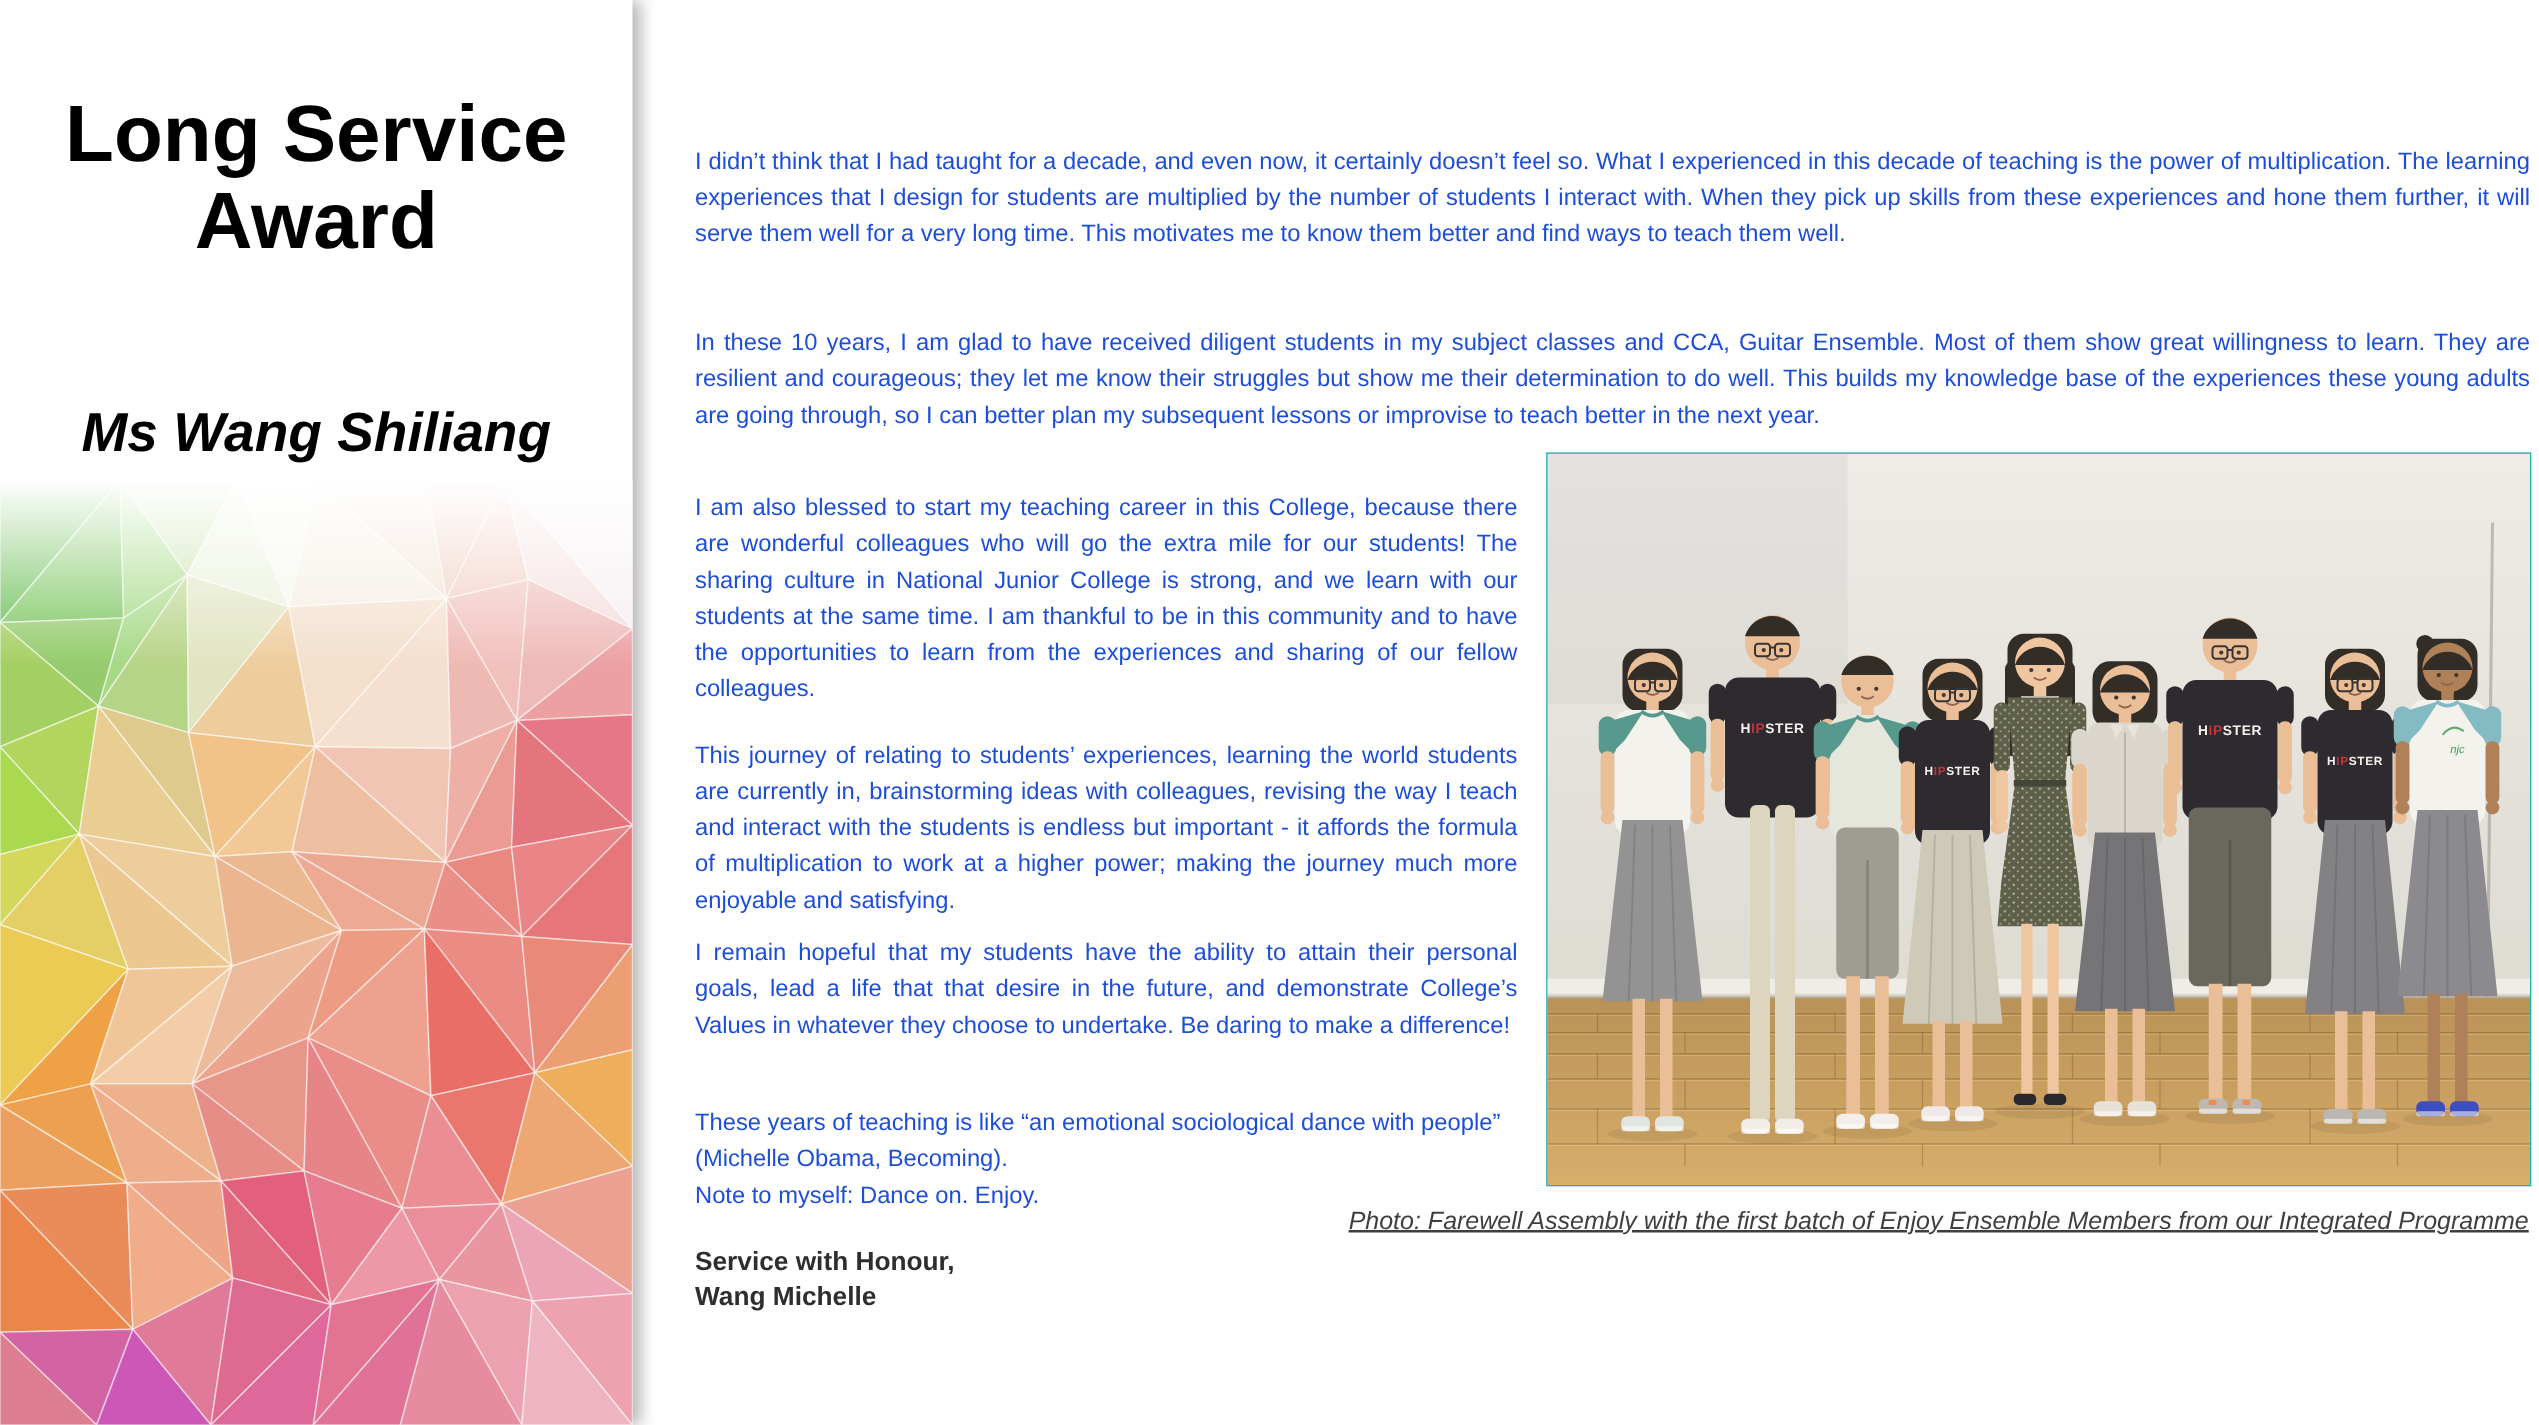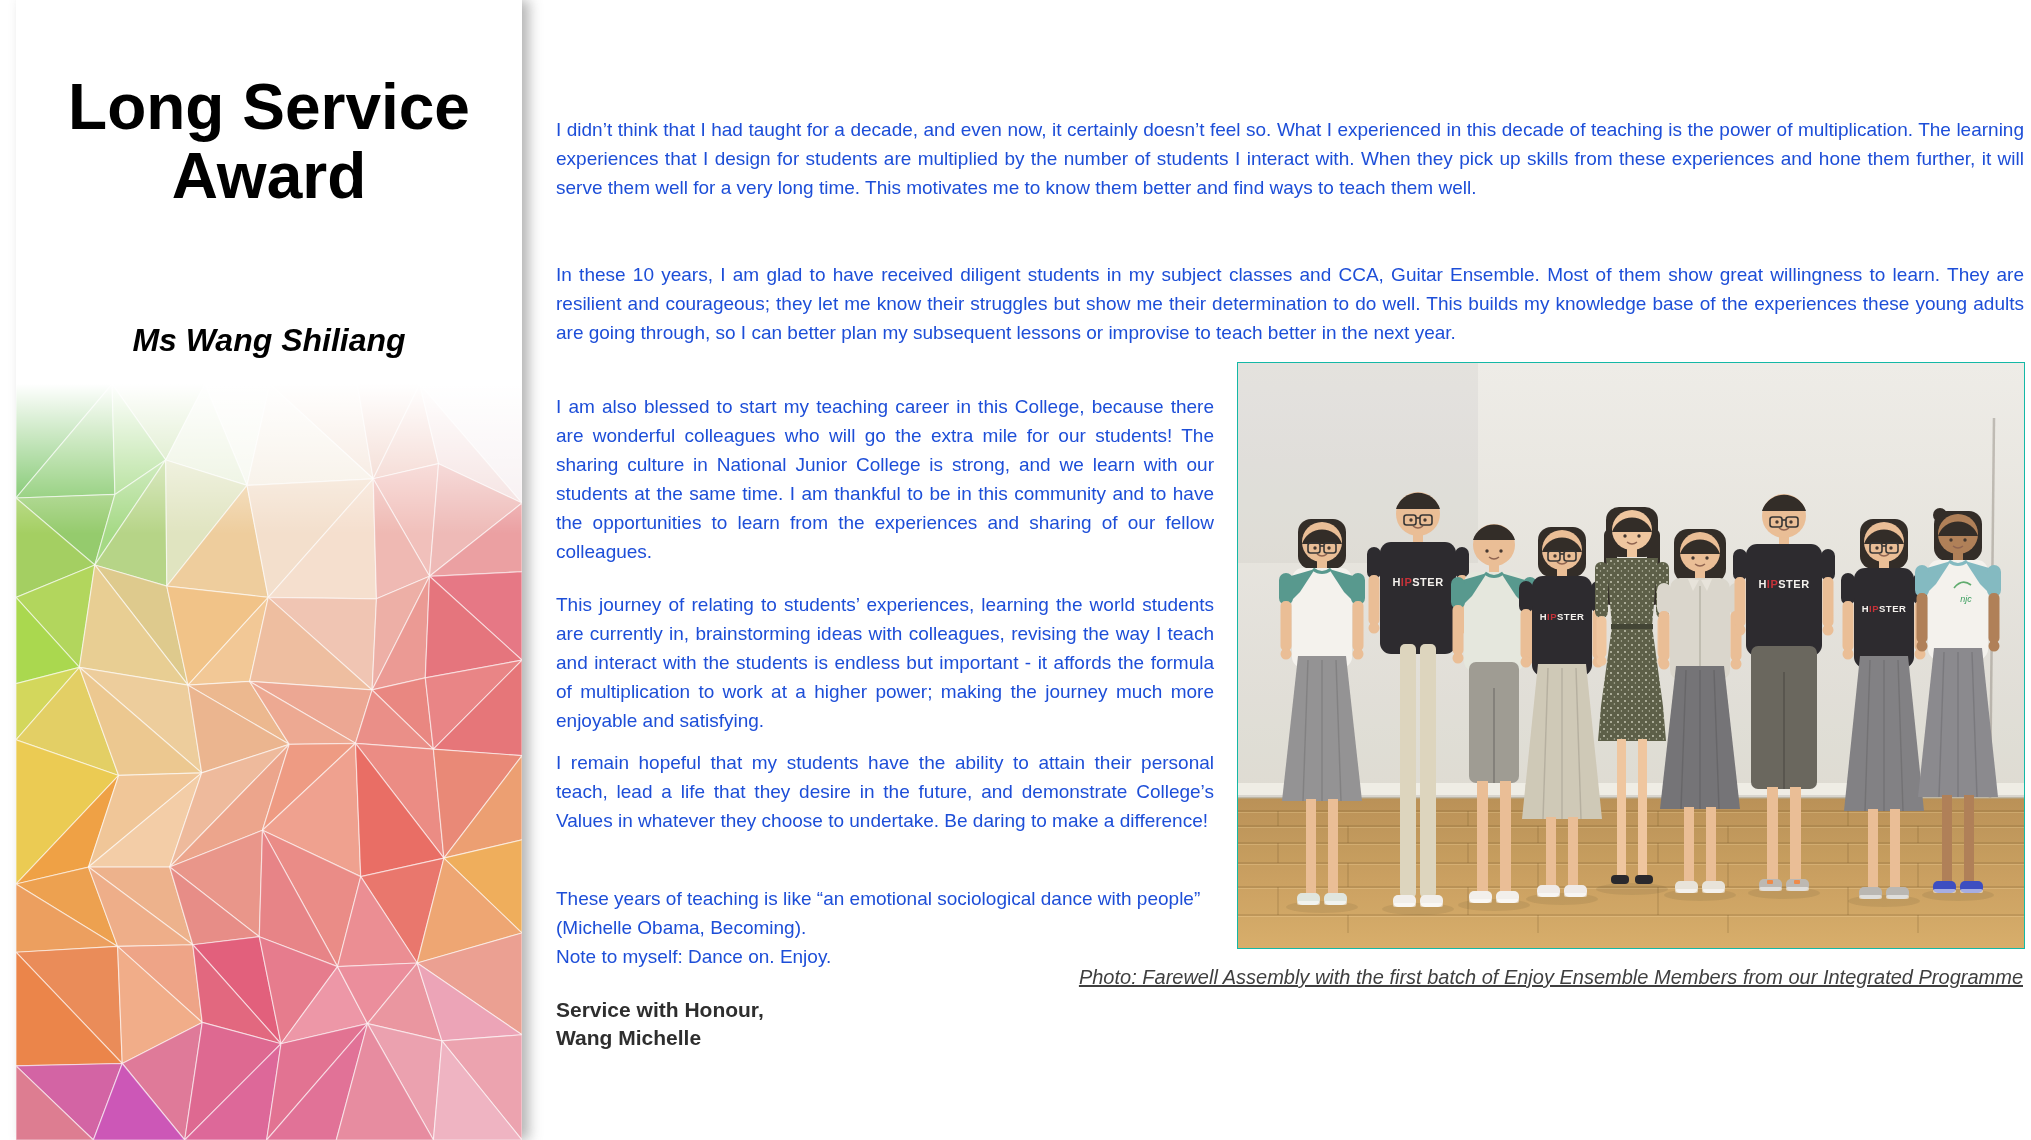--- a/index.html
+++ b/index.html
@@ -1,24 +1,24 @@
 <!DOCTYPE html>
 <html><head>
 <meta charset="utf-8">
 <style>
   html,body{margin:0;padding:0;background:#fff;}
   .page{position:relative;width:2031px;height:1140px;background:#ffffff;overflow:hidden;
         font-family:"Liberation Sans", sans-serif;color:#3b3b3b;}
   
   .sidebar{position:absolute;left:0;top:0;width:506px;height:1140px;background:#ffffff;
-           box-shadow:7px 0 12px rgba(90,90,90,.45);margin-left:16px;}
+           box-shadow:7px 0 12px rgba(90,90,90,.45);}
   .sidebar-title{position:absolute;top:30px;left:0;width:506px;text-align:center;
                  font-size:64px;font-weight:bold;line-height:1.08;color:#000;padding:0;}
   .sidebar-name{position:absolute;top:322px;left:0;width:506px;text-align:center;
-                font-size:32px;font-weight:bold;font-style:italic;color:#000;}
+                font-size:44px;font-weight:bold;font-style:italic;color:#000;}
   .poly-art{position:absolute;left:0;top:384px;width:506px;height:756px;display:block;}
   
   .para{position:absolute;text-align:justify;font-size:19px;line-height:29px;color:#1d4ed8;}
   .para-wide{left:556px;width:1468px;}
   .para-narrow{left:556px;width:658px;}
   #para1{top:96px;} #para2{top:241px;} #para3{top:373px;}
   #para4{top:571px;} #para5{top:729px;} #para6{top:865px;text-align:left;}
   .signoff{position:absolute;left:556px;top:996px;font-size:21px;line-height:28px;
            font-weight:bold;color:#2e2e2e;}
   
@@ -141,21 +141,21 @@
           </linearGradient>
         </defs>
         <rect x="0" y="0" width="506" height="150" fill="url(#fadeTop)"></rect>
       </svg>
   </aside>
 
   <p id="para1" class="para para-wide">I didn’t think that I had taught for a decade, and even now, it certainly doesn’t feel so. What I experienced in this decade of teaching is the power of multiplication. The learning experiences that I design for students are multiplied by the number of students I interact with. When they pick up skills from these experiences and hone them further, it will serve them well for a very long time. This motivates me to know them better and find ways to teach them well.</p>
   <p id="para2" class="para para-wide">In these 10 years, I am glad to have received diligent students in my subject classes and CCA, Guitar Ensemble. Most of them show great willingness to learn. They are resilient and courageous; they let me know their struggles but show me their determination to do well. This builds my knowledge base of the experiences these young adults are going through, so I can better plan my subsequent lessons or improvise to teach better in the next year.</p>
   <p id="para3" class="para para-narrow">I am also blessed to start my teaching career in this College, because there are wonderful colleagues who will go the extra mile for our students! The sharing culture in National Junior College is strong, and we learn with our students at the same time. I am thankful to be in this community and to have the opportunities to learn from the experiences and sharing of our fellow colleagues.</p>
   <p id="para4" class="para para-narrow">This journey of relating to students’ experiences, learning the world students are currently in, brainstorming ideas with colleagues, revising the way I teach and interact with the students is endless but important - it affords the formula of multiplication to work at a higher power; making the journey much more enjoyable and satisfying.</p>
-  <p id="para5" class="para para-narrow">I remain hopeful that my students have the ability to attain their personal teach, lead a life that they desire in the future, and demonstrate College’s Values in whatever they choose to undertake. Be daring to make a difference!</p>
+  <p id="para5" class="para para-narrow">I remain hopeful that my students have the ability to attain their personal goals, lead a life that that desire in the future, and demonstrate College’s Values in whatever they choose to undertake. Be daring to make a difference!</p>
   <p id="para6" class="para para-narrow"><span>These years of teaching is like “an emotional sociological dance with people” (Michelle Obama, Becoming).</span><br>
      <span>Note to myself: Dance on. Enjoy.</span></p>
 
   <div class="signoff">
     <div>Service with Honour,</div>
     <div>Wang Michelle</div>
   </div>
 
   <figure class="photo-frame" style="margin:0">
     <svg id="photo-svg" viewBox="0 0 786 585">

